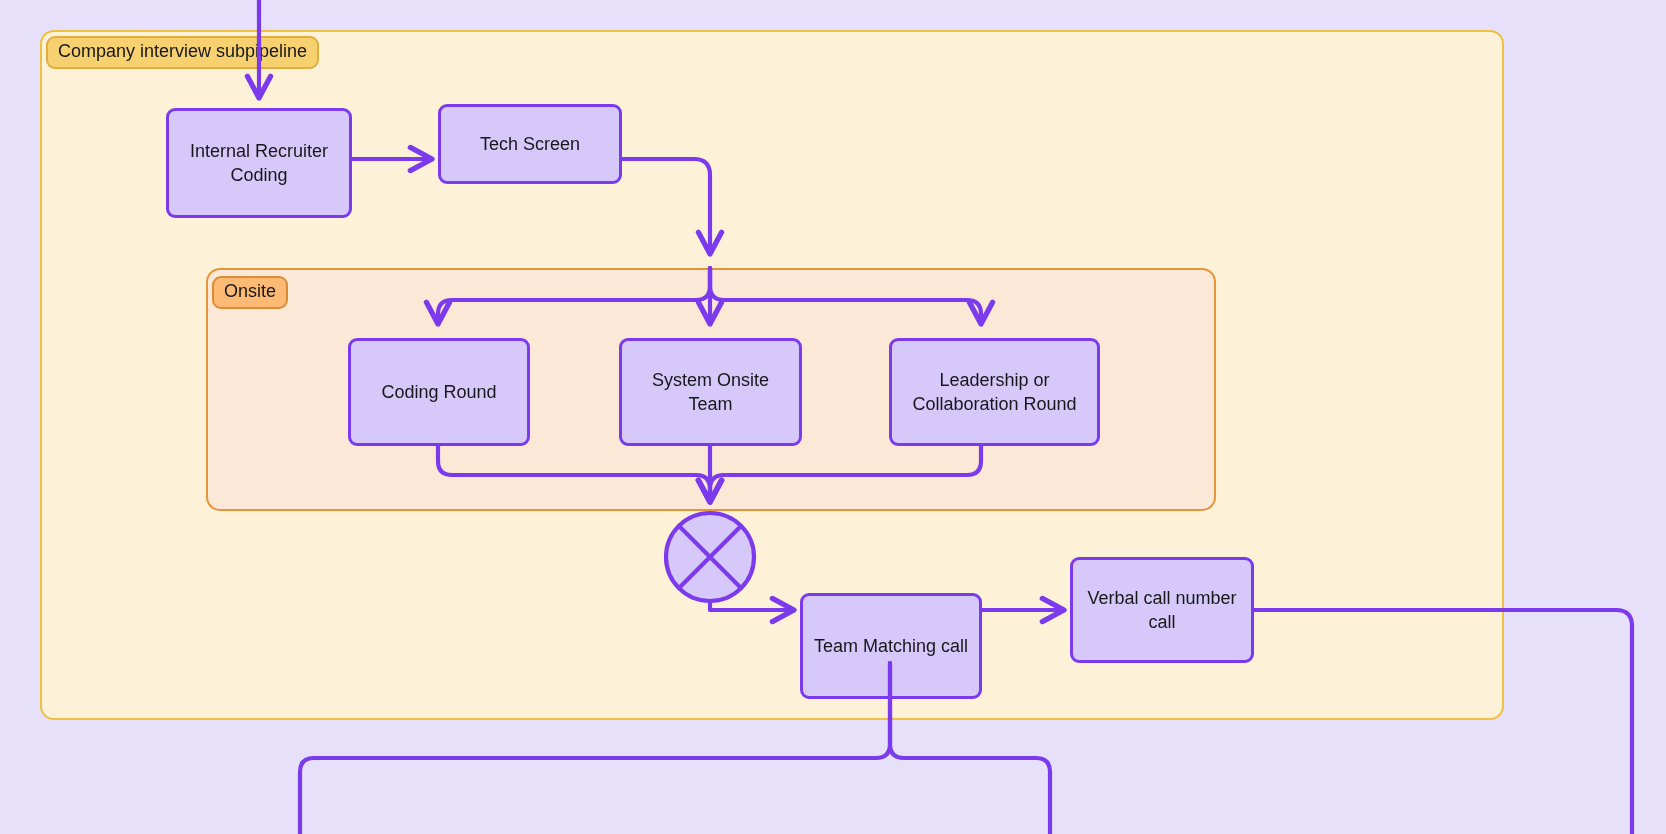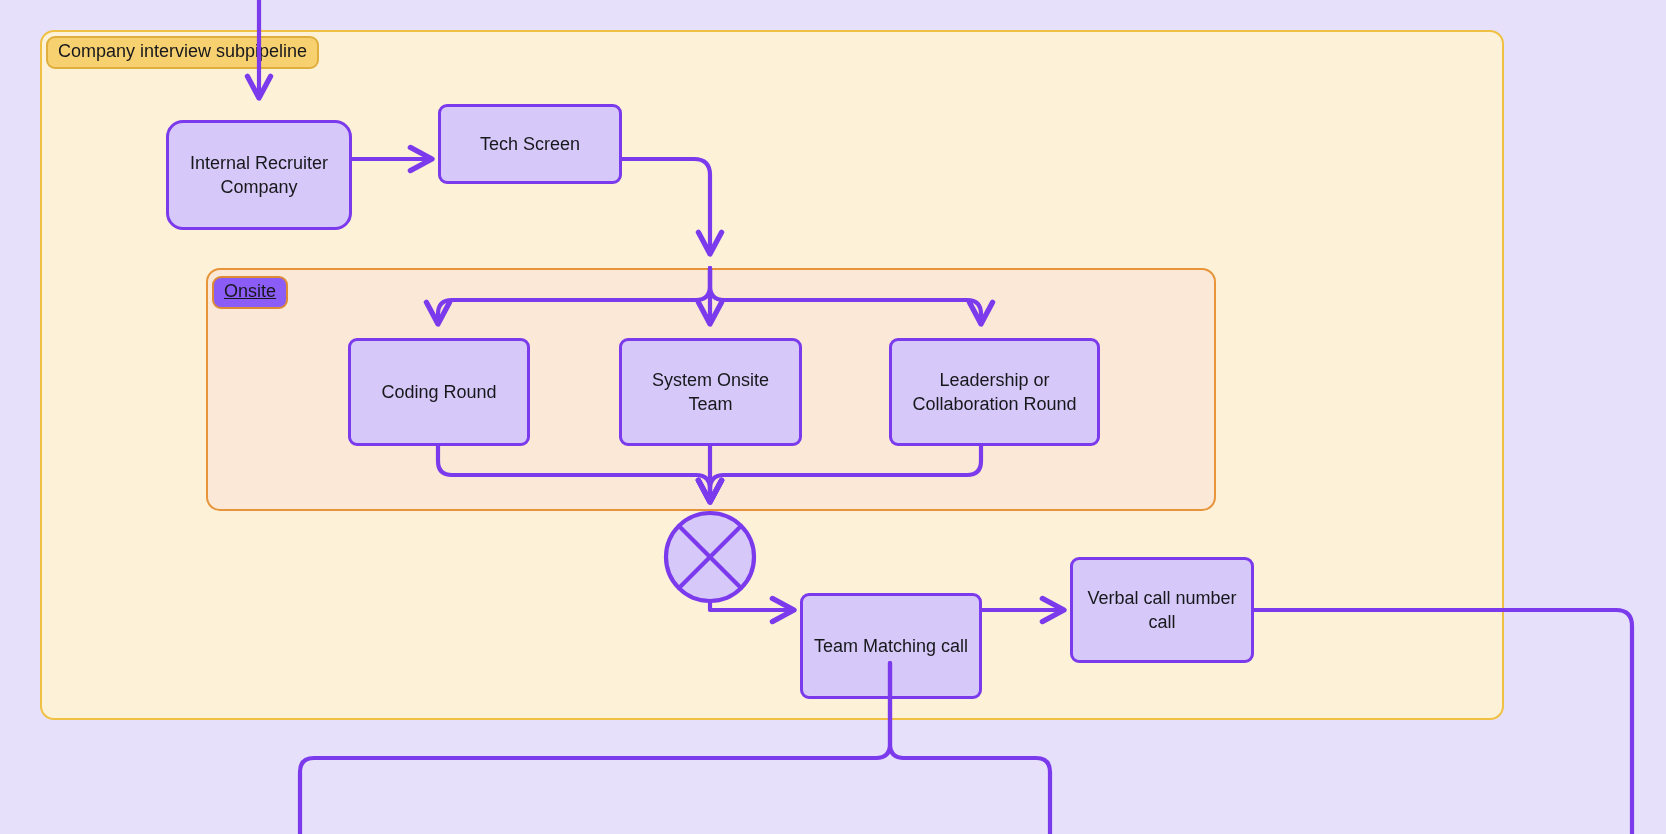--- a/index.html
+++ b/index.html
@@ -48,23 +48,22 @@
     font-size: 18px;
     line-height: 1.1;
     color: #17181c;
     white-space: nowrap;
   }
   .group-label.outer-label {
     background: #f7d070;
     border: 2px solid #e0ae3c;
   }
   .group-label.inner-label {
-    background: #8b5cf6;
+    background: #fdba74;
     border: 2px solid #de8b36;
-    text-decoration: underline;
   }
   .node {
     position: absolute;
     box-sizing: border-box;
     background: #d6c8f8;
     border: 3px solid #7c3aed;
     border-radius: 9px;
     display: flex;
     align-items: center;
     justify-content: center;
@@ -123,24 +122,24 @@
       <path d="M890,663 L890,744 Q890,758 876,758 L314,758 Q300,758 300,772 L300,834"></path>
       <path d="M890,663 L890,744 Q890,758 904,758 L1036,758 Q1050,758 1050,772 L1050,834"></path>
     </g>
   </svg>
 
   <svg class="junction" id="junction-node" width="96" height="96" viewBox="0 0 96 96" style="left: 662px; top: 509px;">
     <circle cx="48" cy="48" r="44" fill="#d6c8f8" stroke="#7c3aed" stroke-width="4.2"></circle>
     <path d="M17,17 L79,79 M79,17 L17,79" stroke="#7c3aed" stroke-width="4.2" stroke-linecap="round" fill="none"></path>
   </svg>
 
-  <div class="node" id="node-0" style="left: 166px; top: 120px; width: 186px; height: 110px; border-radius: 17px;">
+  <div class="node" id="node-0" style="left: 166px; top: 108px; width: 186px; height: 110px;">
     <span>
       <span>Internal Recruiter</span><br>
-      <span>Company</span>
+      <span>Coding</span>
     </span>
   </div>
 
   <div class="node" id="node-1" style="left: 438px; top: 104px; width: 184px; height: 80px;">
     <span>Tech Screen</span>
   </div>
 
   <div class="node" id="node-2" style="left: 348px; top: 338px; width: 182px; height: 108px; align-items: center;">
     <span>Coding Round</span>
   </div>

